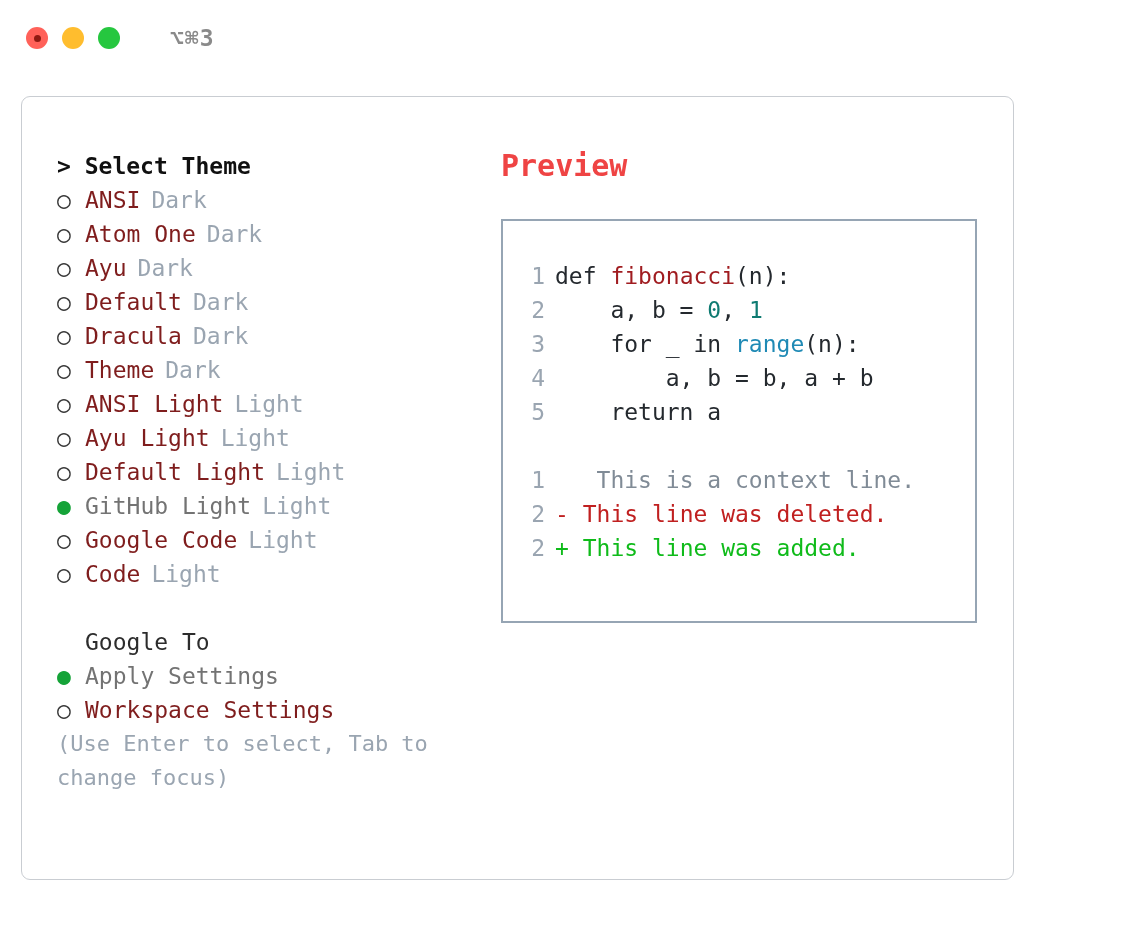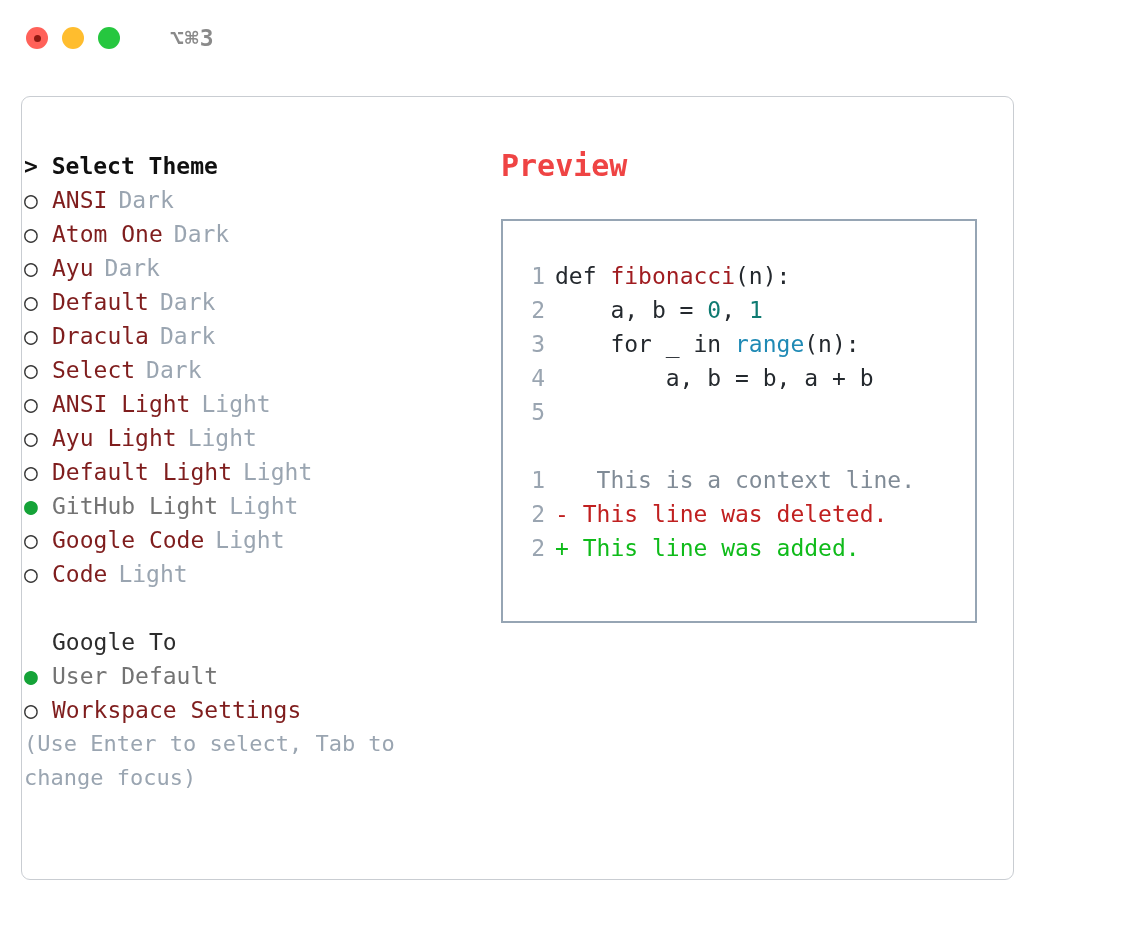--- a/index.html
+++ b/index.html
@@ -67,21 +67,21 @@
   }
   .panel-inner {
     position: relative;
     width: 100%;
     height: 100%;
   }
 
   
   .left-col {
     position: absolute;
-    left: 2px;
+    left: 35px;
     top: 52px;
     width: 450px;
   }
   .section-header {
     font-size: 23px;
     font-weight: bold;
     color: #101010;
     height: 34px;
     line-height: 34px;
     white-space: pre;
@@ -192,51 +192,51 @@
     <div class="left-col">
 
       <div class="section-header">&gt; Select Theme</div>
 
       <div id="theme-list">
           <div class="theme-row"><span class="marker">○</span><span class="theme-name">ANSI</span><span class="variant-tag">Dark</span></div>
           <div class="theme-row"><span class="marker">○</span><span class="theme-name">Atom One</span><span class="variant-tag">Dark</span></div>
           <div class="theme-row"><span class="marker">○</span><span class="theme-name">Ayu</span><span class="variant-tag">Dark</span></div>
           <div class="theme-row"><span class="marker">○</span><span class="theme-name">Default</span><span class="variant-tag">Dark</span></div>
           <div class="theme-row"><span class="marker">○</span><span class="theme-name">Dracula</span><span class="variant-tag">Dark</span></div>
-          <div class="theme-row"><span class="marker">○</span><span class="theme-name">Select</span><span class="variant-tag">Dark</span></div>
+          <div class="theme-row"><span class="marker">○</span><span class="theme-name">Theme</span><span class="variant-tag">Dark</span></div>
           <div class="theme-row"><span class="marker">○</span><span class="theme-name">ANSI Light</span><span class="variant-tag">Light</span></div>
           <div class="theme-row"><span class="marker">○</span><span class="theme-name">Ayu Light</span><span class="variant-tag">Light</span></div>
           <div class="theme-row"><span class="marker">○</span><span class="theme-name">Default Light</span><span class="variant-tag">Light</span></div>
           <div class="theme-row selected"><span class="marker selected">●</span><span class="theme-name">GitHub Light</span><span class="variant-tag">Light</span></div>
           <div class="theme-row"><span class="marker">○</span><span class="theme-name">Google Code</span><span class="variant-tag">Light</span></div>
           <div class="theme-row"><span class="marker">○</span><span class="theme-name">Code</span><span class="variant-tag">Light</span></div>
         </div>
 
       <div class="spacer-row"></div>
 
       <div class="apply-header">Google To</div>
 
       <div id="apply-list">
-          <div class="theme-row selected"><span class="marker selected">●</span><span class="theme-name">User Default</span></div>
+          <div class="theme-row selected"><span class="marker selected">●</span><span class="theme-name">Apply Settings</span></div>
           <div class="theme-row"><span class="marker">○</span><span class="theme-name">Workspace Settings</span></div>
         </div>
 
       <div class="hint">(Use Enter to select, Tab to change focus)</div>
     </div>
 
     <div class="right-col">
       <div class="preview-title">Preview</div>
 
       <div class="preview-box">
         <div id="code-block">
             <div class="code-line"><span class="lineno">1</span><span><span class="code-text">def </span><span class="tok-func">fibonacci</span><span class="code-text">(n):</span></span></div>
             <div class="code-line"><span class="lineno">2</span><span><span class="code-text">    a, b = </span><span class="tok-num">0</span><span class="code-text">, </span><span class="tok-num">1</span></span></div>
             <div class="code-line"><span class="lineno">3</span><span><span class="code-text">    for _ in </span><span class="tok-call">range</span><span class="code-text">(n):</span></span></div>
             <div class="code-line"><span class="lineno">4</span><span><span class="code-text">        a, b = b, a + b</span></span></div>
-            <div class="code-line"><span class="lineno">5</span></div>
+            <div class="code-line"><span class="lineno">5</span><span><span class="code-text">    return a</span></span></div>
           </div>
         <div class="gap-line"></div>
         <div id="diff-block">
             <div class="code-line"><span class="lineno">1</span><span class="diff-ctx"> </span><span class="diff-ctx">  This is a context line.</span></div>
             <div class="code-line"><span class="lineno">2</span><span class="diff-del">-</span><span class="diff-del"> This line was deleted.</span></div>
             <div class="code-line"><span class="lineno">2</span><span class="diff-add">+</span><span class="diff-add"> This line was added.</span></div>
           </div>
       </div>
     </div>
 

